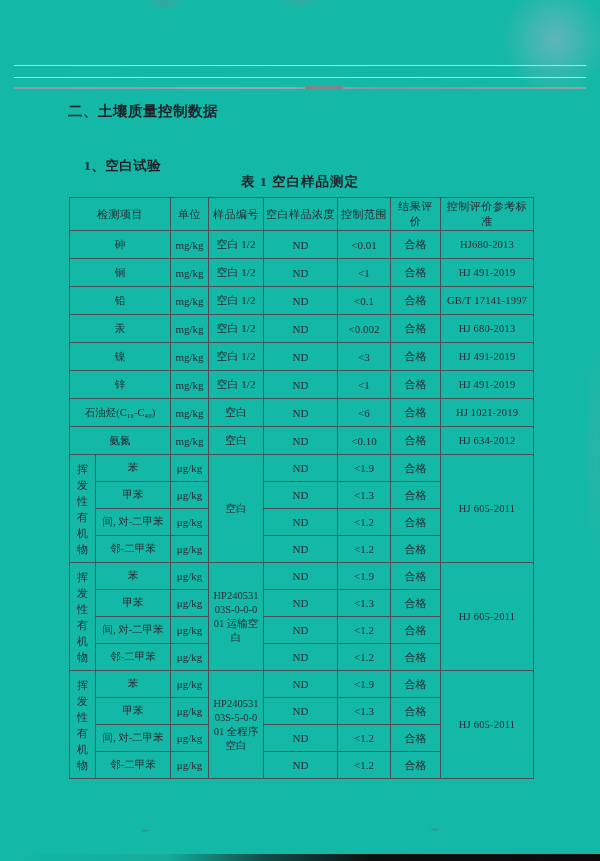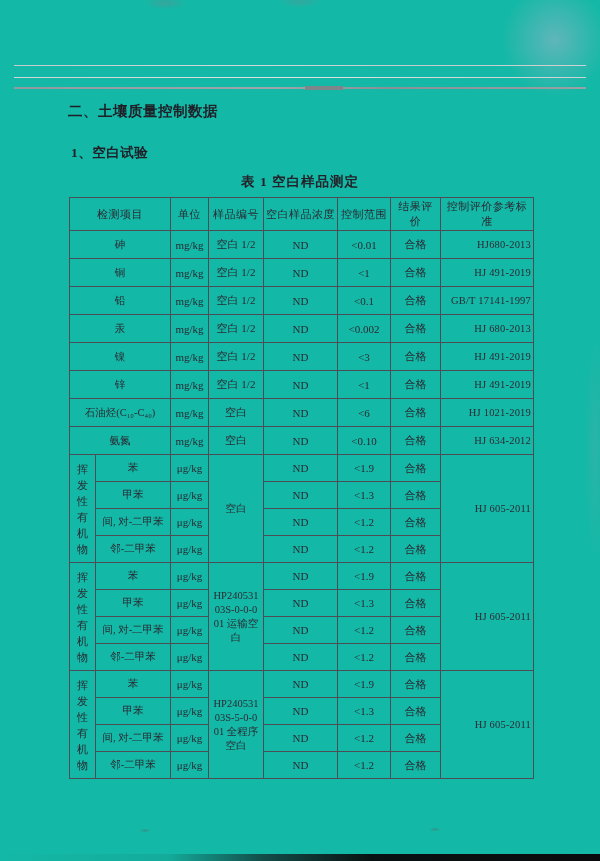--- a/index.html
+++ b/index.html
@@ -25,36 +25,36 @@
   .hline-3-seg{position:absolute;left:305px;top:86px;width:38px;height:4px;background:#7e868b;}
   .bottom-edge{position:absolute;left:0;right:0;bottom:0;height:7px;
     background:linear-gradient(to right,rgba(20,20,22,0) 0%,rgba(20,20,22,0.08) 28%,rgba(18,18,22,0.65) 44%,rgba(8,8,10,0.95) 62%,#0a0a0c 100%);}
   .dot{position:absolute;width:14px;height:5px;background:radial-gradient(closest-side,rgba(90,95,100,0.45),transparent 80%);}
   .dot-1{left:138px;top:828px;}
   .dot-2{left:428px;top:827px;}
 
   
   .heading{position:absolute;left:68px;top:102px;margin:0;font-size:14.5px;font-weight:bold;
     letter-spacing:0.5px;color:#1f1f27;}
-  .subheading{position:absolute;left:68px;top:141px;margin:3px;font-size:13.5px;font-weight:bold;
+  .subheading{position:absolute;left:68px;top:141px;margin:16px;font-size:13.5px;font-weight:bold;
     letter-spacing:0.5px;color:#1f1f27;}
   .table-title{position:absolute;left:0;top:173px;width:100%;text-align:center;
     font-size:13.5px;font-weight:bold;letter-spacing:1px;color:#22222a;}
 
   
   table{position:absolute;left:69px;top:197px;width:464px;border-collapse:collapse;table-layout:fixed;padding-left:21px;}
   th,td{border:1px solid #4d4d55;text-align:center;vertical-align:middle;
     font-weight:normal;font-size:11px;color:#2a2a33;padding:1px 2px;overflow:hidden;}
   thead th{height:27px;font-size:11px;letter-spacing:0.5px;}
   tr.simple td{height:25px;}
   tr.voc td{height:24px;}
   td.item-cell{white-space:nowrap;font-size:10.5px;}
   td.vert-label{font-size:11px;line-height:16px;padding:2px 6px;word-break:break-all;}
   td.sample-cell{white-space:pre-line;font-size:10.5px;line-height:14px;}
-  td.std-cell{font-size:10.5px;letter-spacing:0.2px;text-align:right;}
+  td.std-cell{font-size:10.5px;letter-spacing:0.2px;}
 
   .footer{position:absolute;left:0;top:771px;width:100%;text-align:center;
     font-size:10.5px;letter-spacing:1.5px;color:#3c3c44;}
 </style>
 </head>
 <body>
 
 <div class="page">
 
   <div class="smudge smudge-tr"></div>

